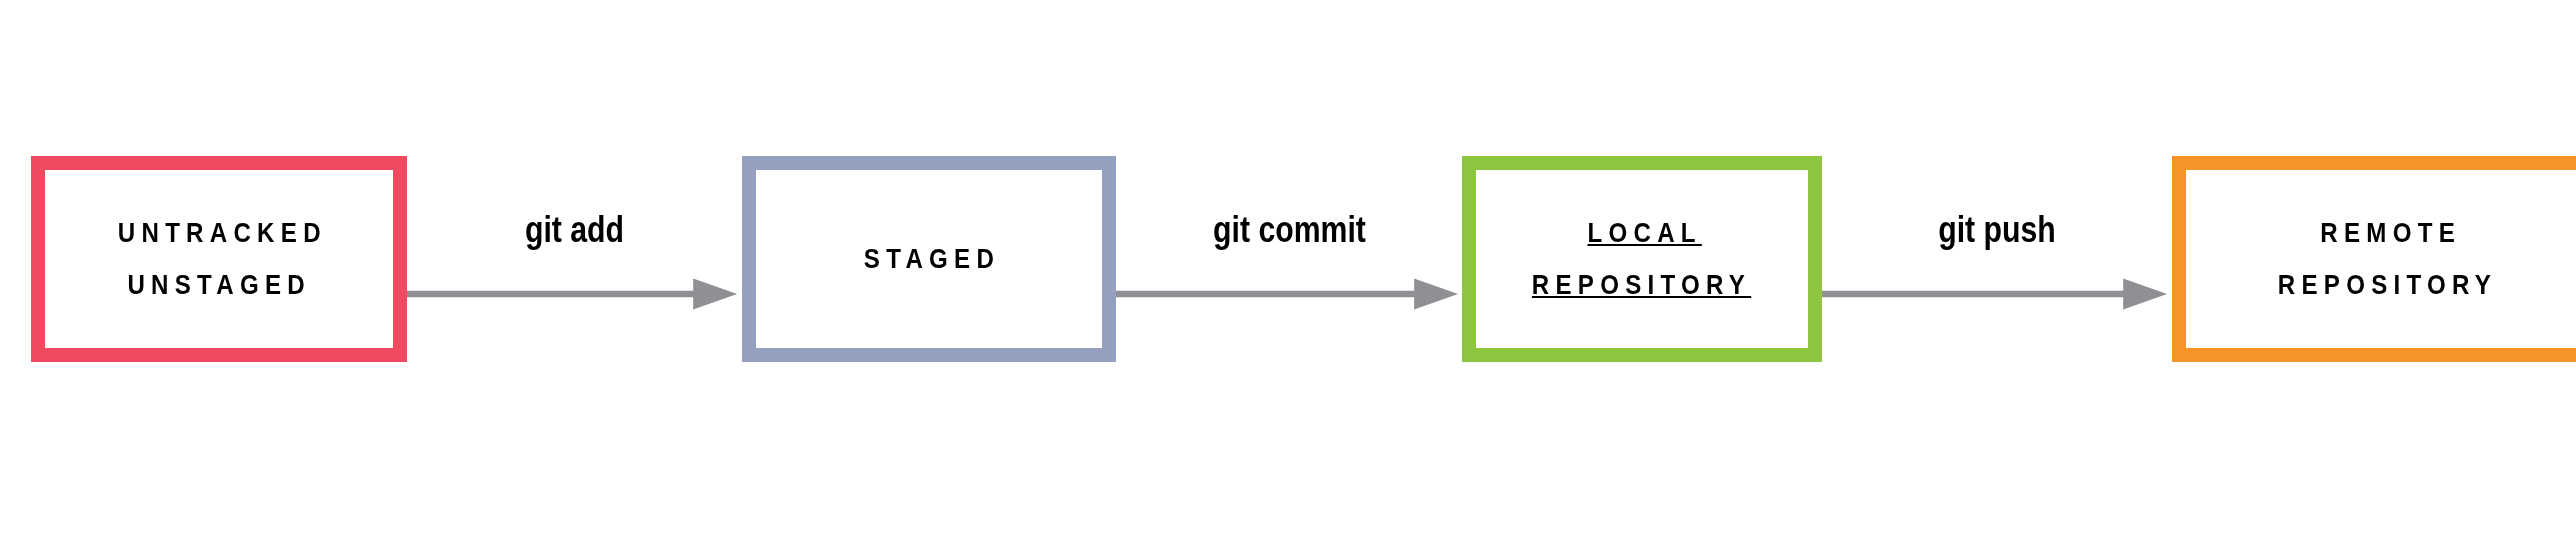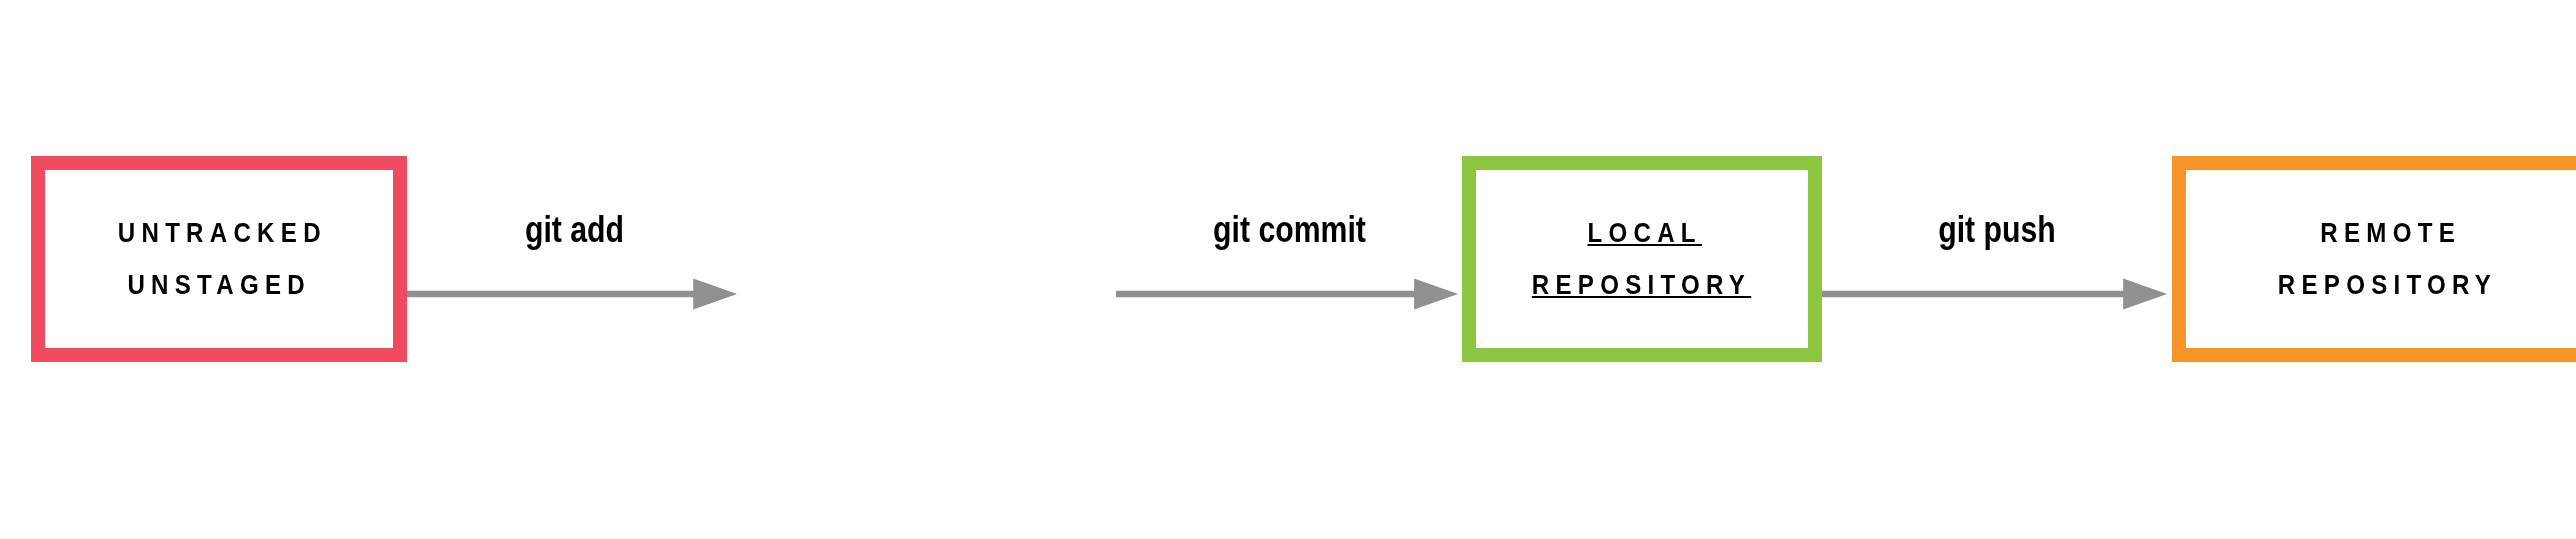--- a/index.html
+++ b/index.html
@@ -111,20 +111,23 @@
 UNSTAGED</span>
   </div>
 
   <div class="cmd-label" id="label-git-add">git add</div>
   <div class="arrow" id="arrow-add">
     <svg viewBox="0 0 412 42" preserveAspectRatio="none" xmlns="http://www.w3.org/2000/svg">
       <path d="M 0 17 L 352 17 L 352 2 L 406 21 L 352 40 L 352 25 L 0 25 Z" fill="#8e9094"></path>
     </svg>
   </div>
 
+  <div class="state-box" id="box-staged" style="border-color: rgb(149, 159, 192);">
+    <span class="state-label">STAGED</span>
+  </div>
 
   <div class="cmd-label" id="label-git-commit">git commit</div>
   <div class="arrow" id="arrow-commit">
     <svg viewBox="0 0 426 42" preserveAspectRatio="none" xmlns="http://www.w3.org/2000/svg">
       <path d="M 0 17 L 366 17 L 366 2 L 420 21 L 366 40 L 366 25 L 0 25 Z" fill="#8e9094"></path>
     </svg>
   </div>
 
   <div class="state-box" id="box-local" style="border-color: rgb(140, 198, 63); text-decoration: underline;">
     <span class="state-label">LOCAL

